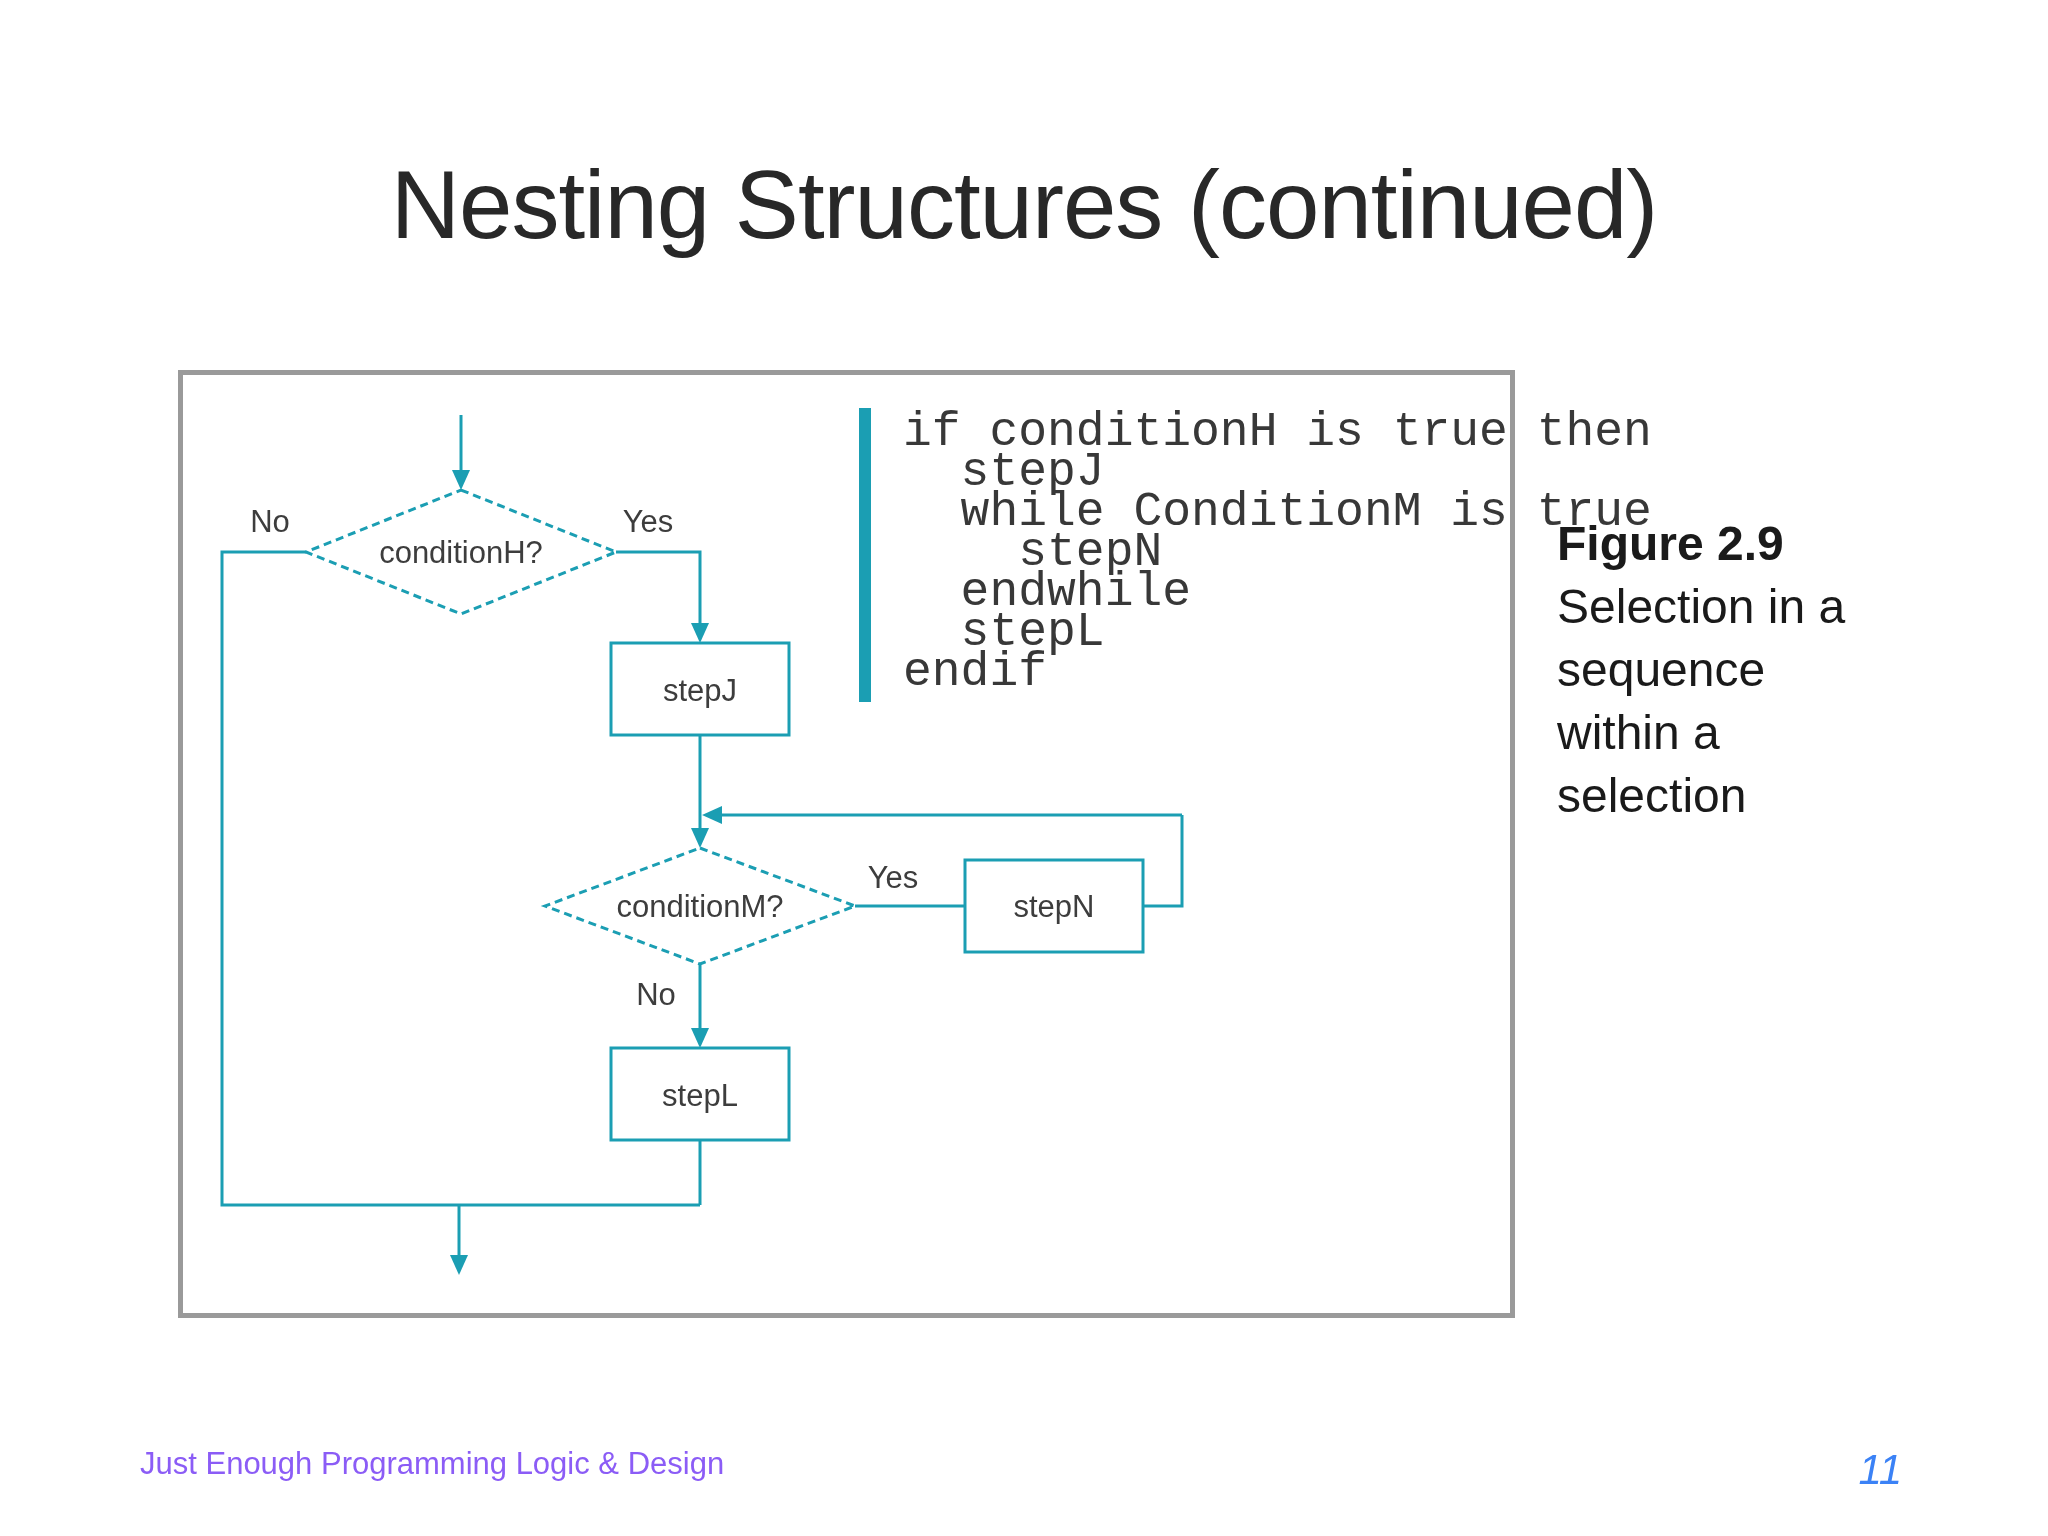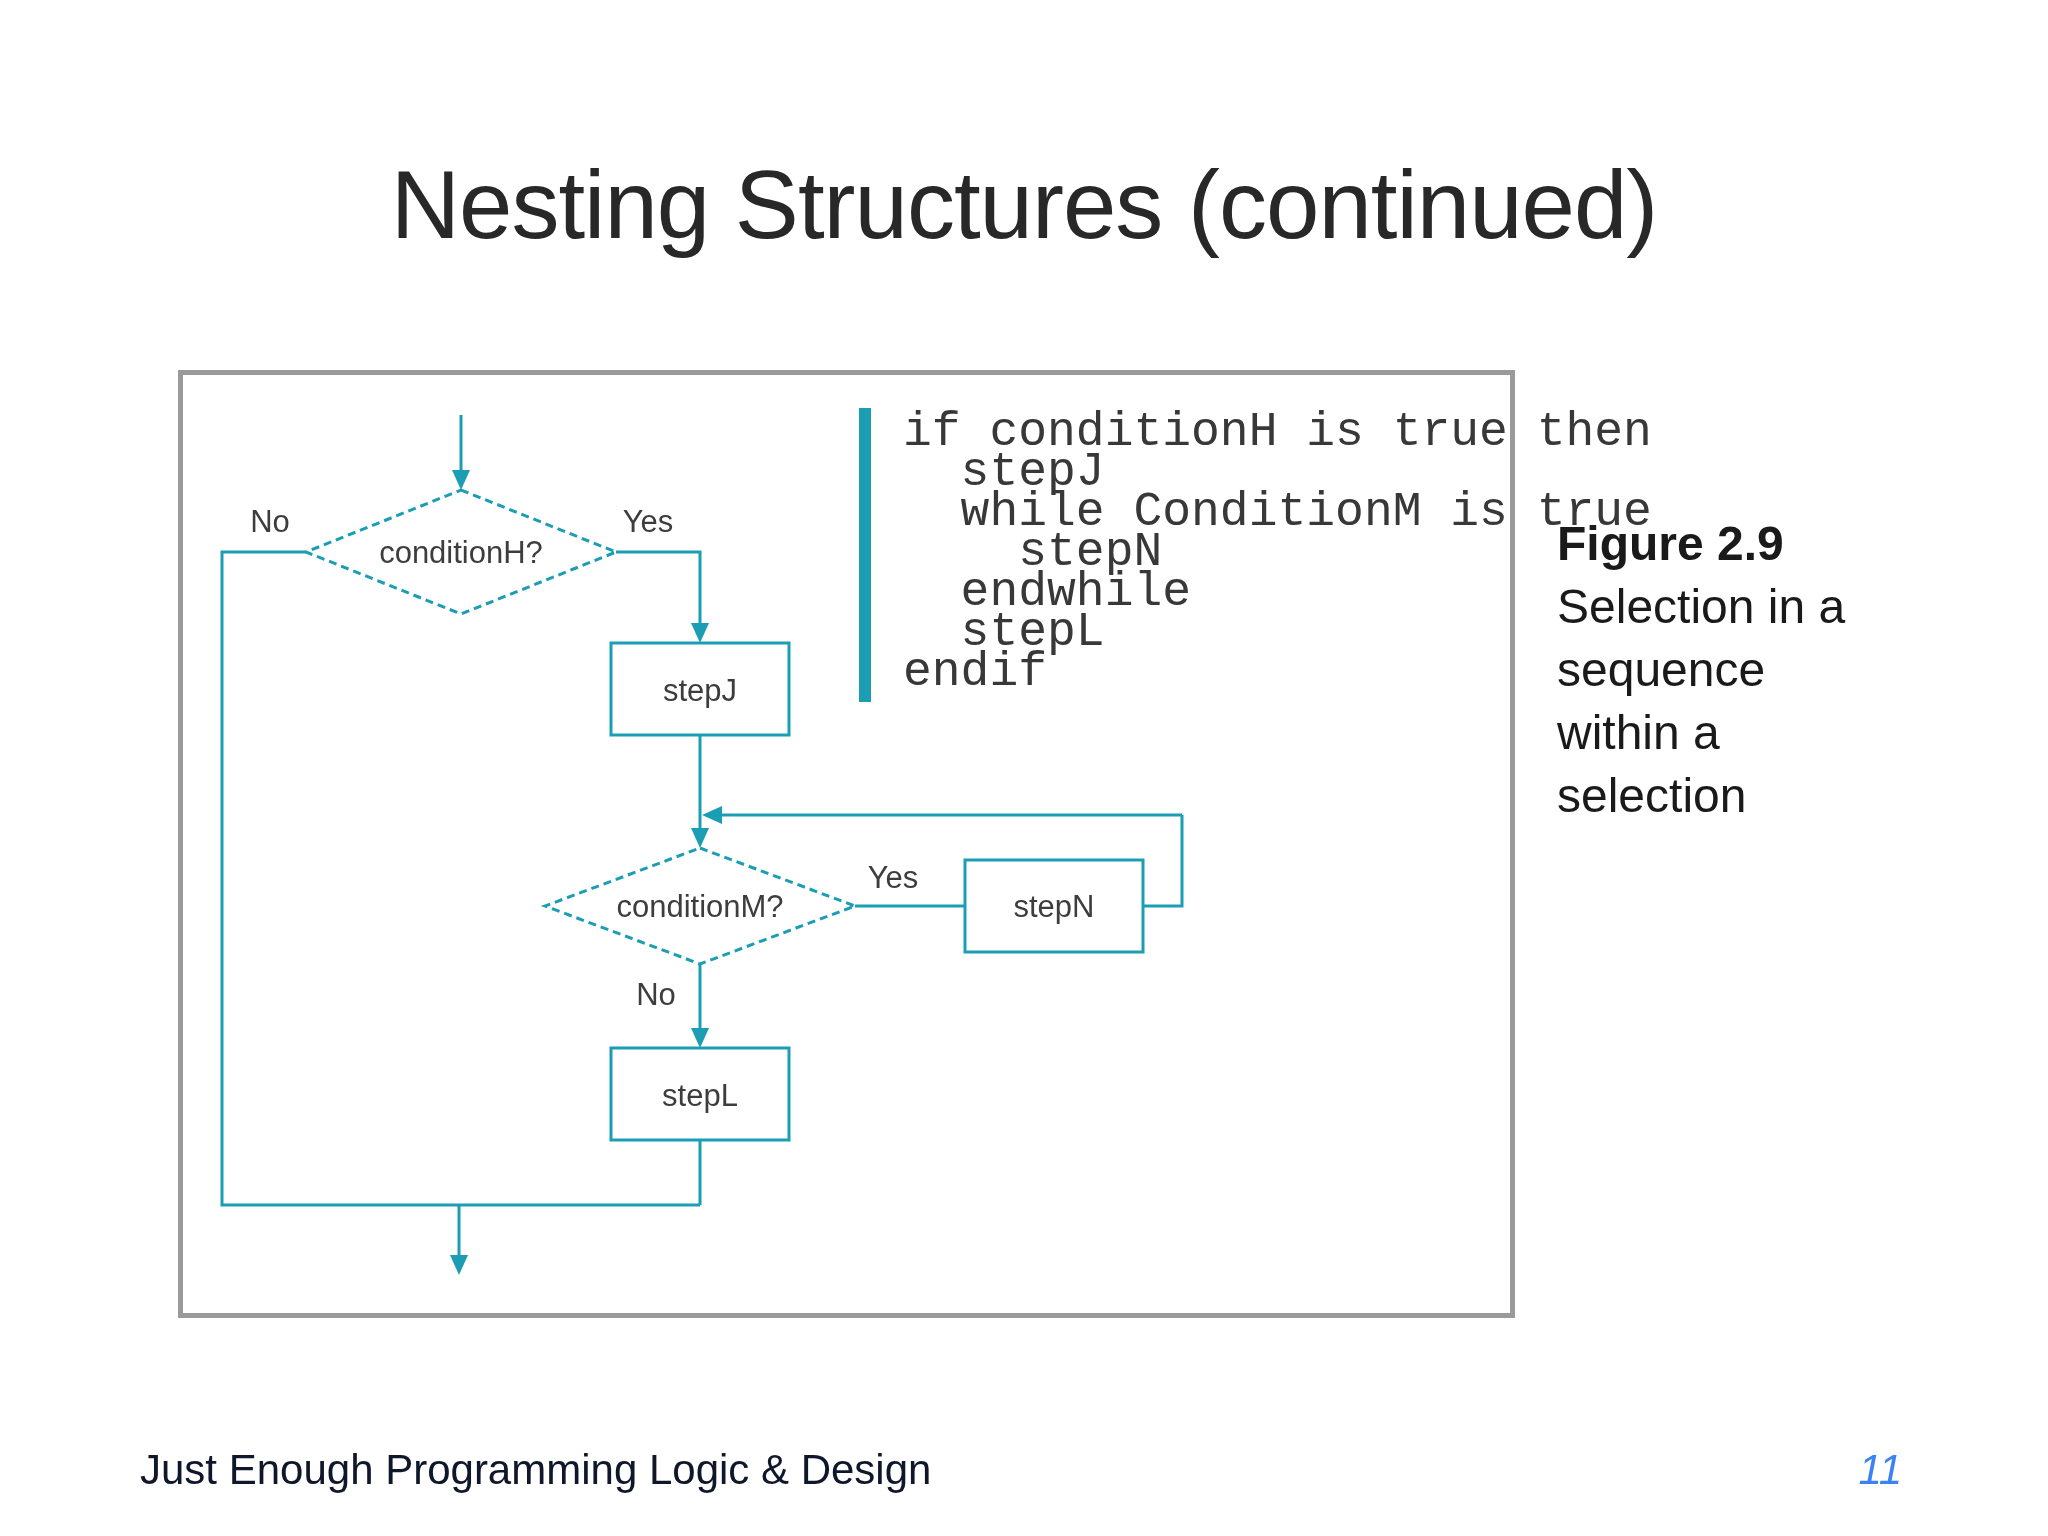--- a/index.html
+++ b/index.html
@@ -53,22 +53,22 @@
     font-size: 48px;
     line-height: 63px;
     color: #1a1a1a;
   }
   .figure-caption .cap-label { font-weight: 700; }
   .figure-caption .cap-desc { white-space: pre-line; }
   .footer-text {
     position: absolute;
     left: 140px;
     top: 1446px;
-    font-size: 42px;
-    color: #0f172a;
+    font-size: 31px;
+    color: #8b5cf6;
     white-space: nowrap;
   }
   .page-number {
     position: absolute;
     right: 146px;
     top: 1446px;
     font-size: 42px;
     color: #3b82f6;
     font-style: italic;
   }

